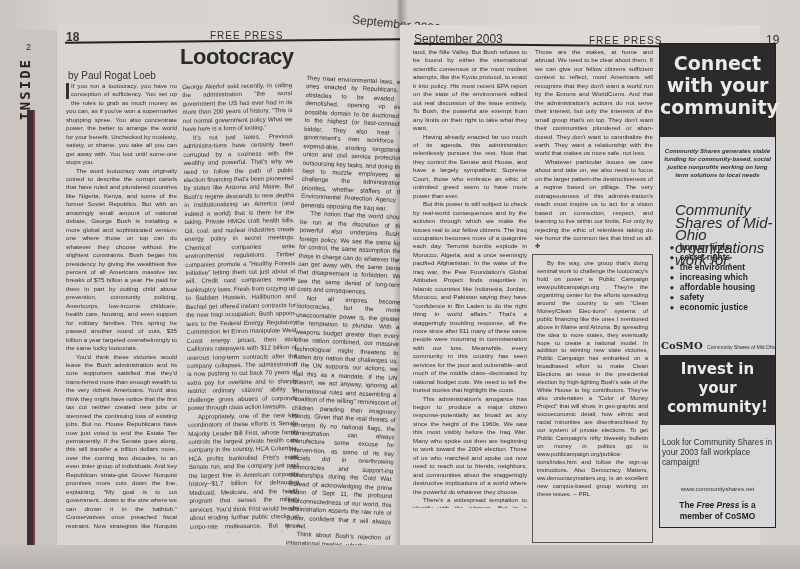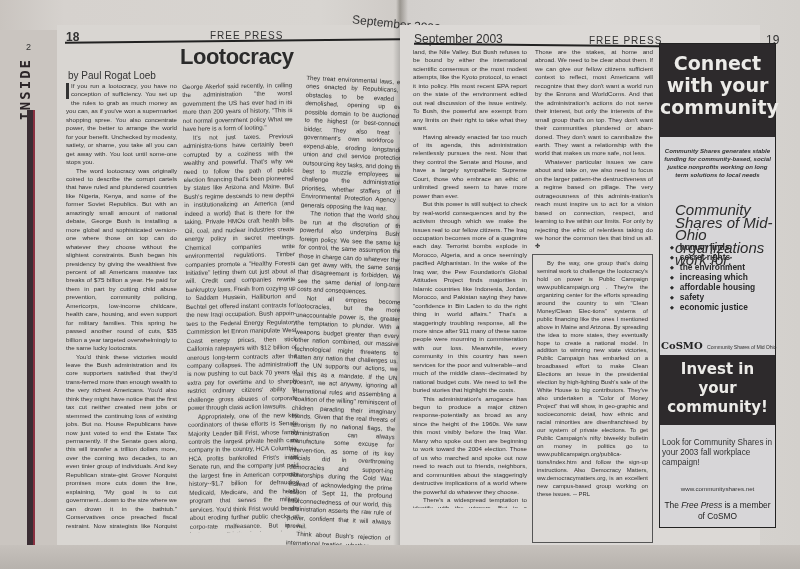--- a/index.html
+++ b/index.html
@@ -44,21 +44,21 @@
   .ad-blurb { position: absolute; left: 2px; top: 103px; width: 111px; text-align: center; font-style: italic; font-weight: bold; font-size: 6.1px; line-height: 8px; color: #333; }
   .ad-org { position: absolute; left: 15px; top: 160px; width: 100px; font-style: italic; font-size: 15px; line-height: 12.5px; color: #2c2c2c; }
   .ad-list { position: absolute; left: 10px; top: 198px; width: 104px; list-style: none; font-weight: bold; font-size: 8.4px; line-height: 10px; color: #2a2a2a; }
   .ad-list li::before { content: "\25C6"; font-size: 5px; margin-right: 6px; vertical-align: 1px; }
   .ad-logo { position: absolute; left: 1px; top: 291px; width: 114px; white-space: nowrap; }
   .ad-logo .mark { font-family: "DejaVu Serif", serif; font-weight: bold; font-size: 10px; color: #222; }
   .ad-logo .txt { font-size: 5.2px; color: #333; letter-spacing: -0.1px; }
   .ad-invest { position: absolute; left: 0; top: 311px; width: 115px; height: 70px; font-size: 15px; line-height: 19px; padding-top: 5px; }
   .ad-look { position: absolute; left: 2px; top: 394px; width: 111px; text-align: left; font-size: 8.2px; line-height: 10px; color: #333; }
   .ad-url { position: absolute; left: 2px; top: 441px; width: 111px; text-align: center; font-size: 6.2px; color: #333; }
-  .ad-member { position: absolute; left: 2px; top: 456px; width: 111px; text-align: center; font-weight: normal; font-size: 8.4px; line-height: 11px; color: #222; }
+  .ad-member { position: absolute; left: 2px; top: 456px; width: 111px; text-align: center; font-weight: bold; font-size: 8.4px; line-height: 11px; color: #222; }
   .ad-member i { font-style: italic; }
 
   .gutter-shadow { position: absolute; left: 393px; top: 25px; width: 14px; height: 530px;
     background: linear-gradient(90deg, rgba(0,0,0,0) 0%, rgba(0,0,0,0.18) 50%, rgba(0,0,0,0) 100%); }
   .bottom-shade { position: absolute; left: 0; top: 545px; width: 800px; height: 24px; background: linear-gradient(#c6c1bc, #b7b2ad); }
 </style>
 </head>
 <body>
 
 <div class="spread">

